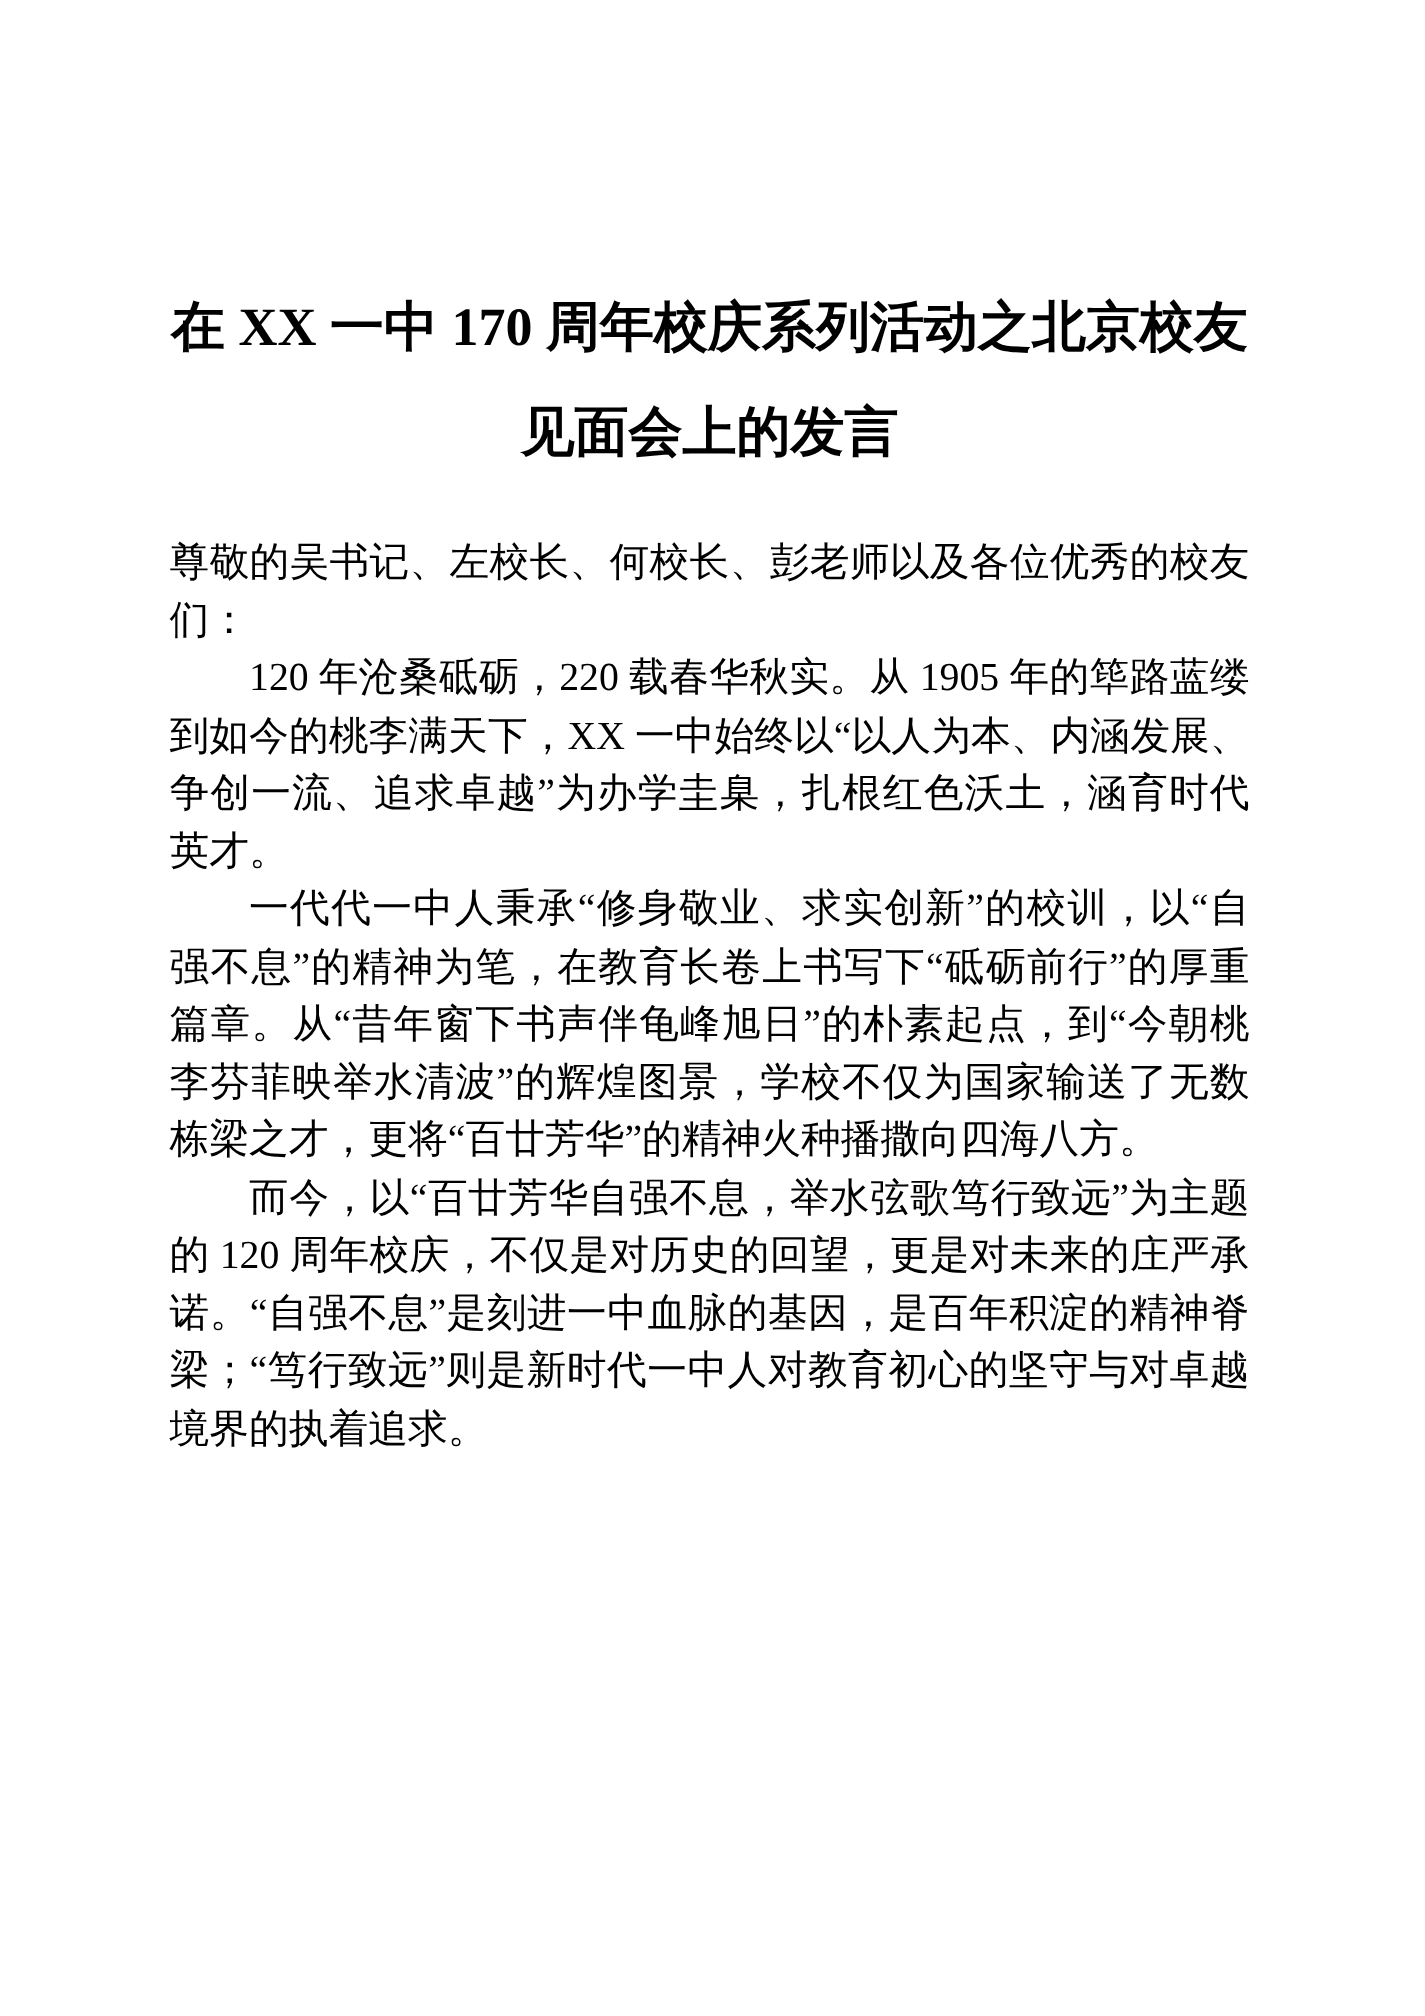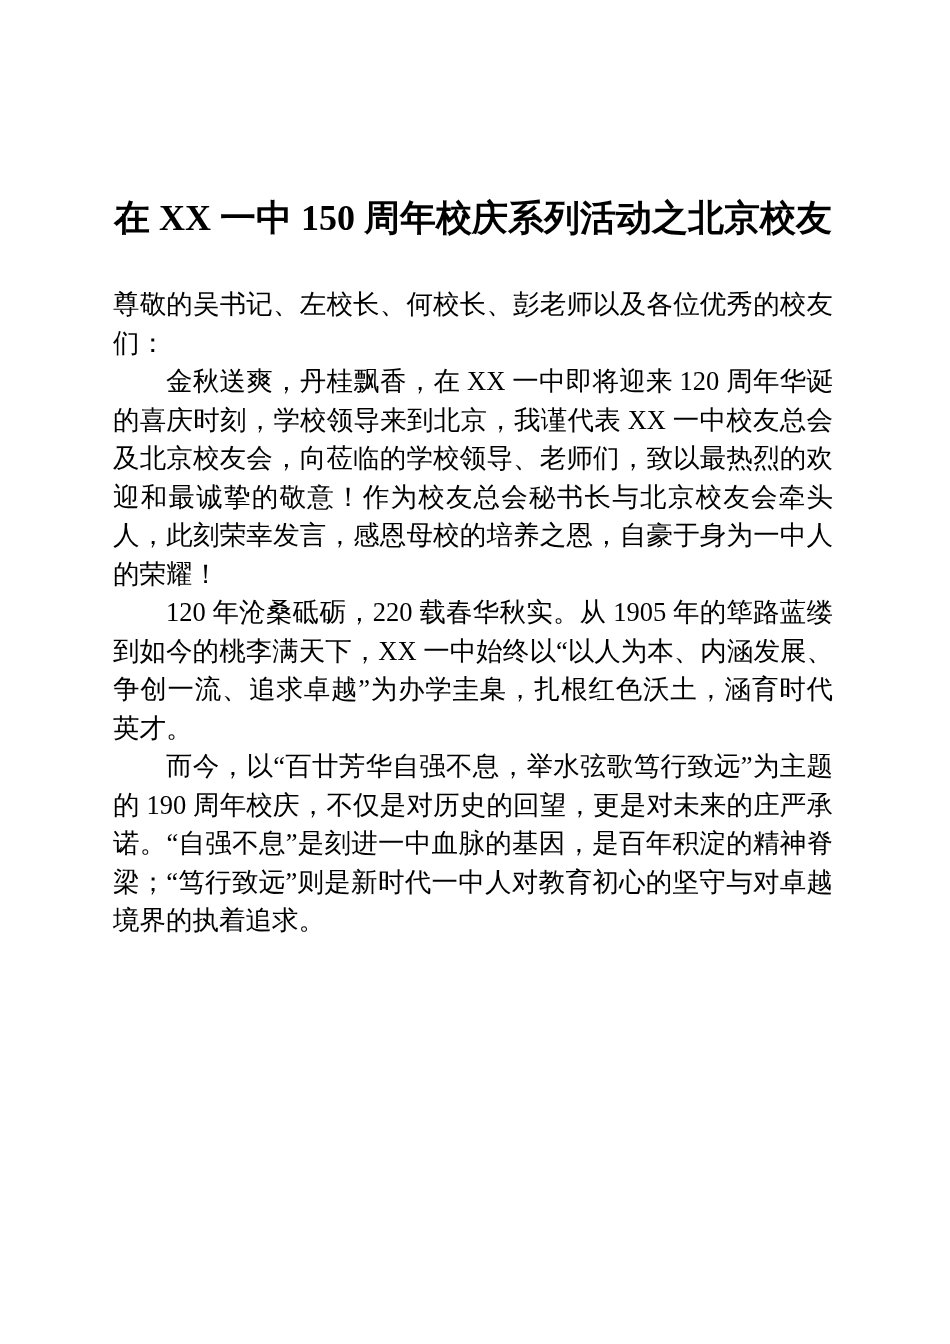--- a/index.html
+++ b/index.html
@@ -47,23 +47,24 @@
   .doc-body p.no-indent {
     text-indent: 0;
   }
 </style>
 </head>
 <body>
 
 <div class="doc-page">
 
   <h1 class="doc-title">
-    <span class="title-line">在 XX 一中 150 周年校庆系列活动之北京校友</span>
+    <span class="title-line">在 XX 一中 170 周年校庆系列活动之北京校友</span>
+    <span class="title-line">见面会上的发言</span>
   </h1>
 
   <div class="doc-body">
     <p class="no-indent">尊敬的吴书记、左校长、何校长、彭老师以及各位优秀的校友们：</p>
-    <p>金秋送爽，丹桂飘香，在 XX 一中即将迎来 120 周年华诞的喜庆时刻，学校领导来到北京，我谨代表 XX 一中校友总会及北京校友会，向莅临的学校领导、老师们，致以最热烈的欢迎和最诚挚的敬意！作为校友总会秘书长与北京校友会牵头人，此刻荣幸发言，感恩母校的培养之恩，自豪于身为一中人的荣耀！</p>
     <p>120 年沧桑砥砺，220 载春华秋实。从 1905 年的筚路蓝缕到如今的桃李满天下，XX 一中始终以“以人为本、内涵发展、争创一流、追求卓越”为办学圭臬，扎根红色沃土，涵育时代英才。</p>
-    <p>而今，以“百廿芳华自强不息，举水弦歌笃行致远”为主题的 190 周年校庆，不仅是对历史的回望，更是对未来的庄严承诺。“自强不息”是刻进一中血脉的基因，是百年积淀的精神脊梁；“笃行致远”则是新时代一中人对教育初心的坚守与对卓越境界的执着追求。</p>
+    <p>一代代一中人秉承“修身敬业、求实创新”的校训，以“自强不息”的精神为笔，在教育长卷上书写下“砥砺前行”的厚重篇章。从“昔年窗下书声伴龟峰旭日”的朴素起点，到“今朝桃李芬菲映举水清波”的辉煌图景，学校不仅为国家输送了无数栋梁之才，更将“百廿芳华”的精神火种播撒向四海八方。</p>
+    <p>而今，以“百廿芳华自强不息，举水弦歌笃行致远”为主题的 120 周年校庆，不仅是对历史的回望，更是对未来的庄严承诺。“自强不息”是刻进一中血脉的基因，是百年积淀的精神脊梁；“笃行致远”则是新时代一中人对教育初心的坚守与对卓越境界的执着追求。</p>
   </div>
 
 </div>
 
 </body></html>

